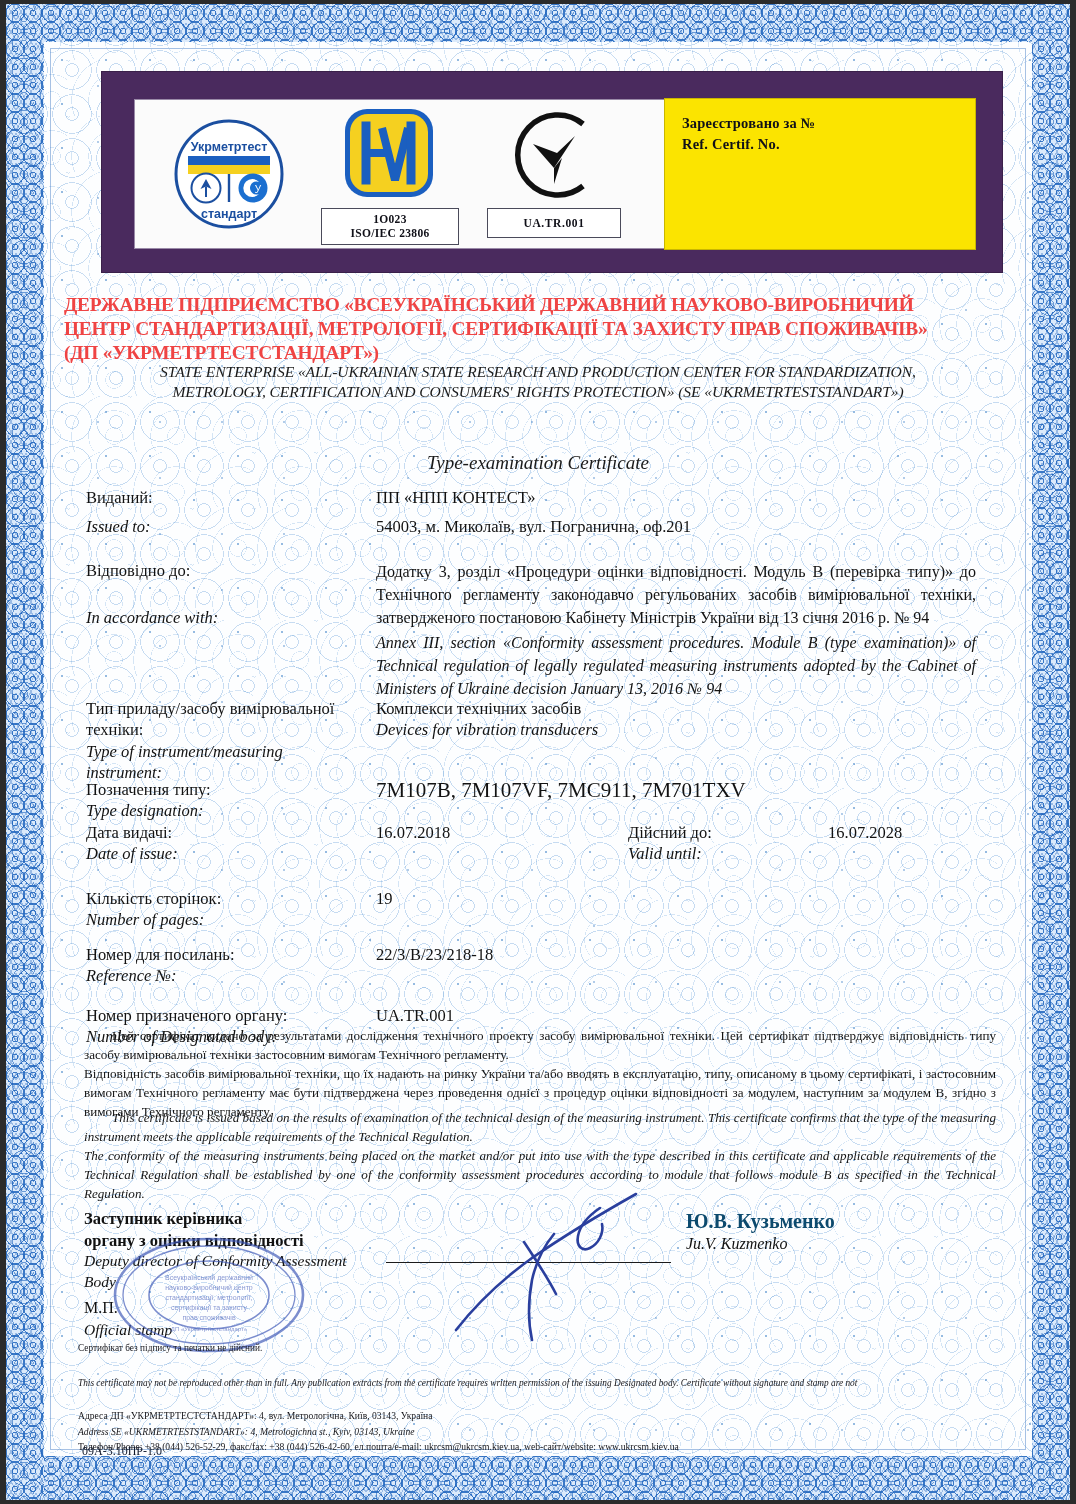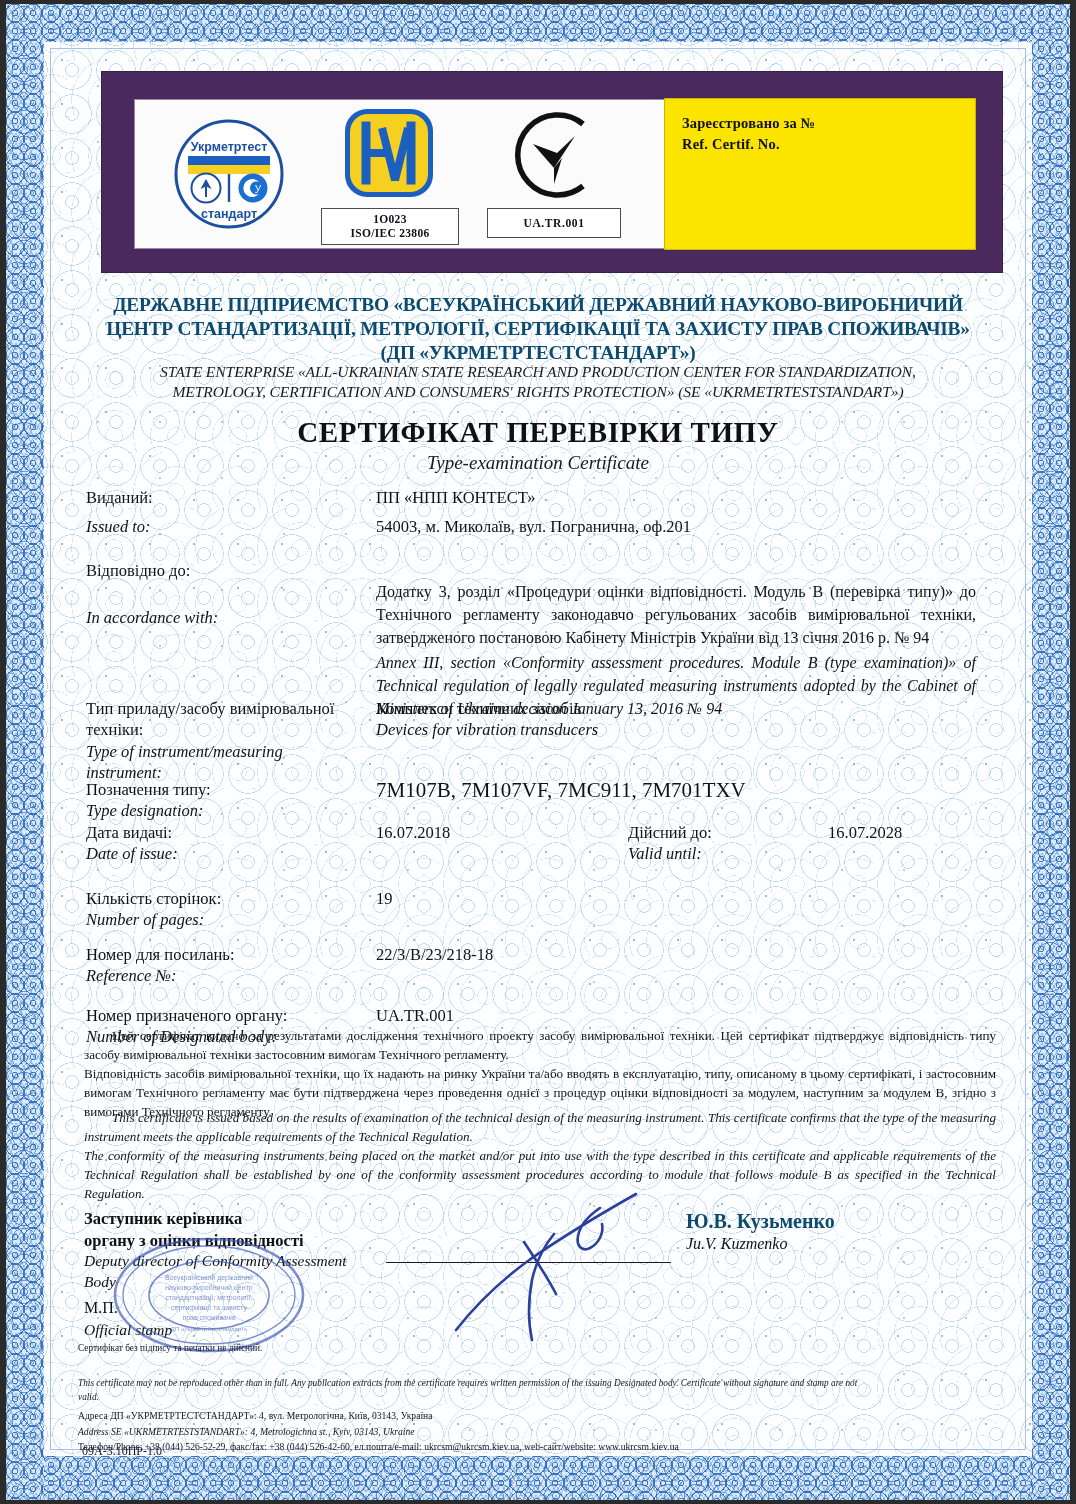--- a/index.html
+++ b/index.html
@@ -98,22 +98,22 @@
     position:absolute; left:14px; right:14px; top:64px; height:72px;
     background:#fdfdfa; display:flex; flex-direction:column;
     align-items:center; justify-content:center;
   }
   .ref-num{font-family:"Liberation Serif",serif;font-weight:bold;font-size:26px;color:#0d0d14;letter-spacing:.2px;}
   .ref-rev{font-family:"Liberation Serif",serif;font-weight:bold;font-size:24px;color:#0d0d14;margin-top:1px;}
 
   
   .org-ua{
     position:absolute; left:58px; right:58px; top:289px;
-    text-align:center; font-family:"Liberation Serif",serif; font-weight:bold;
-    font-size:19.4px; line-height:1.23; color:#0c4a6e;
+    text-align:left; font-family:"Liberation Serif",serif; font-weight:bold;
+    font-size:19.4px; line-height:1.23; color:#ef4444;
     letter-spacing:-.25px;
   }
   .org-en{
     position:absolute; left:72px; right:72px; top:358px;
     text-align:center; font-family:"Liberation Serif",serif; font-style:italic;
     font-size:15.6px; line-height:1.30; color:#1a1a1a; letter-spacing:-.1px;
   }
 
   .cert-title{
     position:absolute; left:0; right:0; top:412px;
@@ -134,21 +134,21 @@
   .r-issued-l1{left:80px;  top:483px;}
   .r-issued-l2{left:80px;  top:512px;}
   .r-issued-v1{left:370px; top:483px;}
   .r-issued-v2{left:370px; top:512px;}
 
   .r-acc-l1{left:80px; top:556px;}
   .r-acc-l2{left:80px; top:603px;}
   .acc-block{
     position:absolute; left:370px; top:556px; width:600px;
     font-family:"Liberation Serif",serif; font-size:16px; line-height:1.44;
-    color:#121212; text-align:justify;margin-top:20px;
+    color:#121212; text-align:justify;
   }
   .acc-block .en{font-style:italic; display:block; margin-top:2px;}
 
   .r-typ-l{left:80px; top:694px; width:280px;}
   .r-typ-v{left:370px; top:694px;}
 
   .r-des-l{left:80px; top:775px;}
   .r-des-v{left:370px; top:773px; font-size:21px;}
 
   .r-date-l{left:80px; top:818px;}
@@ -270,21 +270,20 @@
     <div class="org-ua">
       <div>ДЕРЖАВНЕ ПІДПРИЄМСТВО «ВСЕУКРАЇНСЬКИЙ ДЕРЖАВНИЙ НАУКОВО-ВИРОБНИЧИЙ</div>
       <div>ЦЕНТР СТАНДАРТИЗАЦІЇ, МЕТРОЛОГІЇ, СЕРТИФІКАЦІЇ ТА ЗАХИСТУ ПРАВ СПОЖИВАЧІВ»</div>
       <div>(ДП «УКРМЕТРТЕСТСТАНДАРТ»)</div>
     </div>
     <div class="org-en">
       <div>STATE ENTERPRISE «ALL-UKRAINIAN STATE RESEARCH AND PRODUCTION CENTER FOR STANDARDIZATION,</div>
       <div>METROLOGY, CERTIFICATION AND CONSUMERS' RIGHTS PROTECTION»  (SE «UKRMETRTESTSTANDART»)</div>
     </div>
 
-    <div class="cert-title">СЕРТИФІКАТ ПЕРЕВІРКИ ТИПУ</div>
     <div class="cert-sub">Type-examination Certificate</div>
 
     <div class="lbl r-issued-l1">Виданий:</div>
     <div class="lbl lbl-it r-issued-l2">Issued to:</div>
     <div class="val r-issued-v1">ПП «НПП КОНТЕСТ»</div>
     <div class="val r-issued-v2">54003, м. Миколаїв, вул. Погранична, оф.201</div>
 
     <div class="lbl r-acc-l1">Відповідно до:</div>
     <div class="lbl lbl-it r-acc-l2">In accordance with:</div>
     <div class="acc-block">
@@ -386,21 +385,20 @@
         <text x="22" y="26" transform="rotate(-28 22 26)">ідентифікаційний код</text>
         <text x="118" y="110" transform="rotate(8 118 110)">02568182</text>
       </g>
     </svg>
 
     <div class="fine fine-ua">
       <div>Сертифікат без підпису та печатки не дійсний.</div>
     </div>
     <div class="fine fine-en">
       <div>This certificate may not be reproduced other than in full. Any publication extracts from the certificate requires written permission of the issuing Designated body. Certificate without signature and stamp are not</div>
-      <div>valid.</div>
     </div>
     <div class="fine addr">
       <div>Адреса ДП «УКРМЕТРТЕСТСТАНДАРТ»:  4, вул. Метрологічна, Київ, 03143, Україна</div>
       <div class="en">Address SE «UKRMETRTESTSTANDART»: 4, Metrologichna st., Kyiv, 03143, Ukraine</div>
       <div>Телефон/Phone: +38 (044) 526-52-29, факс/fax: +38 (044) 526-42-60, ел.пошта/e-mail: ukrcsm@ukrcsm.kiev.ua, web-сайт/website: www.ukrcsm.kiev.ua</div>
     </div>
     <div class="docnum">09A-3.10ПР-1.0</div>
 
   </div>
 </div>

